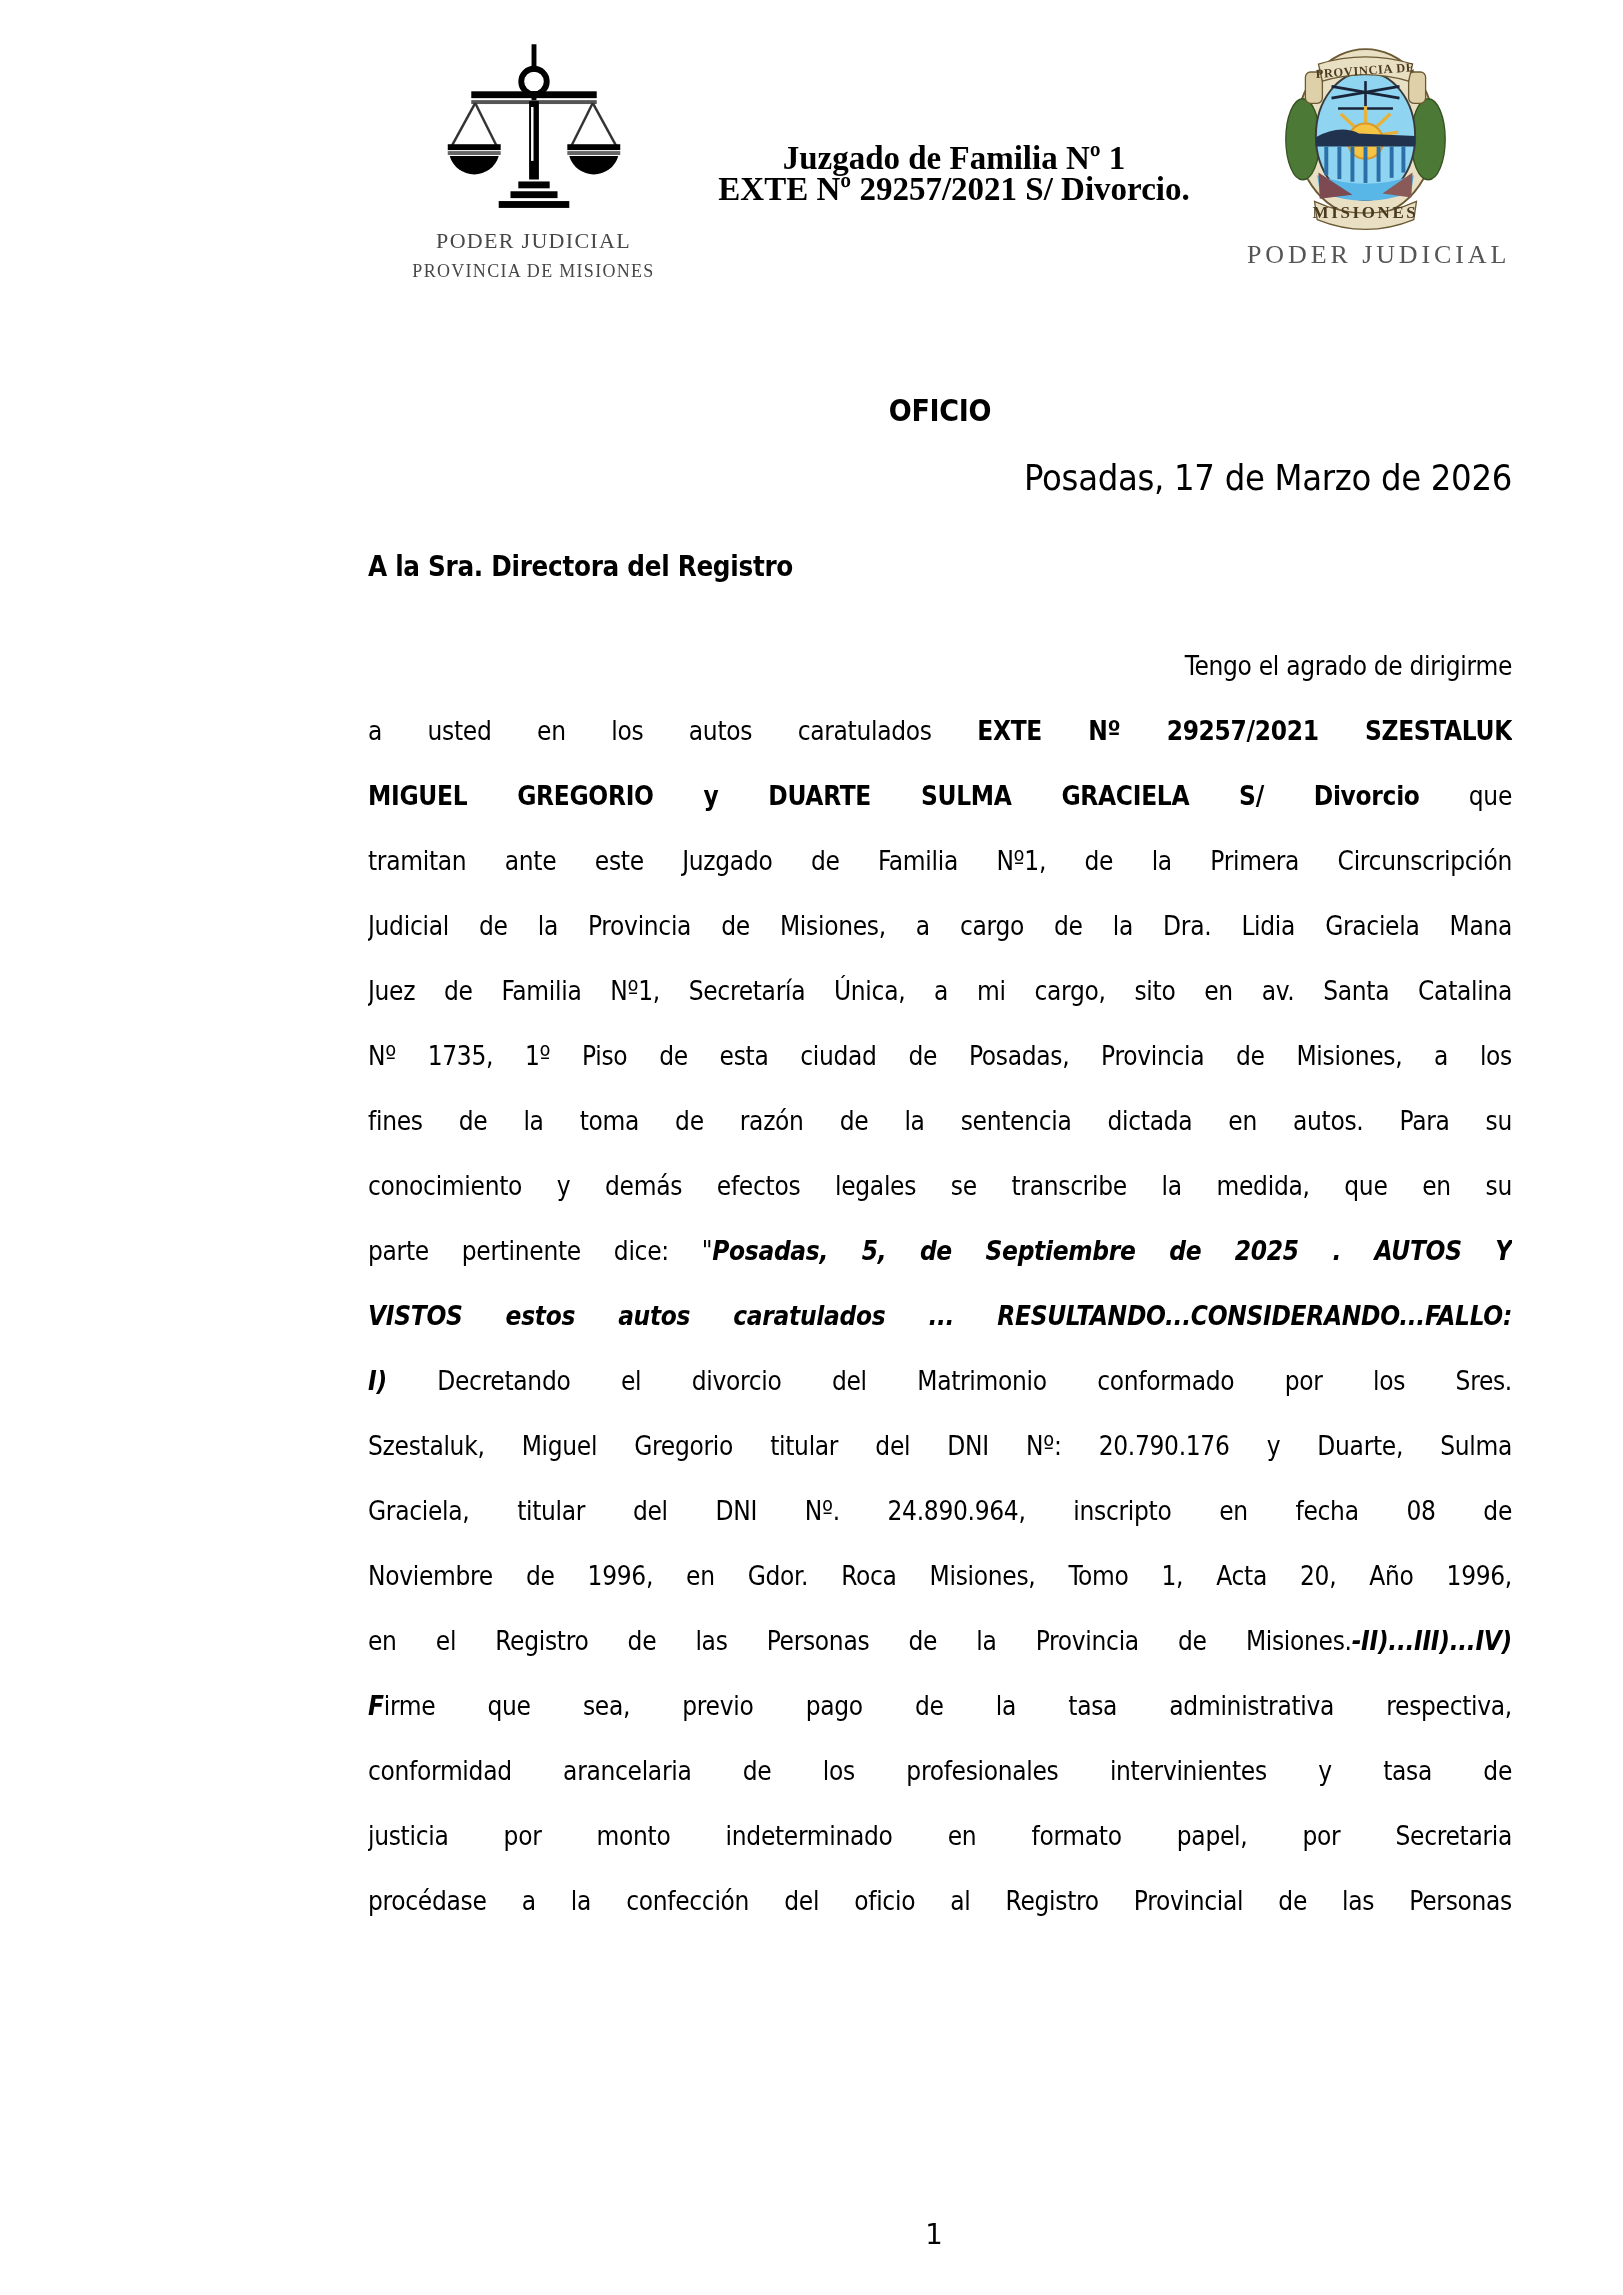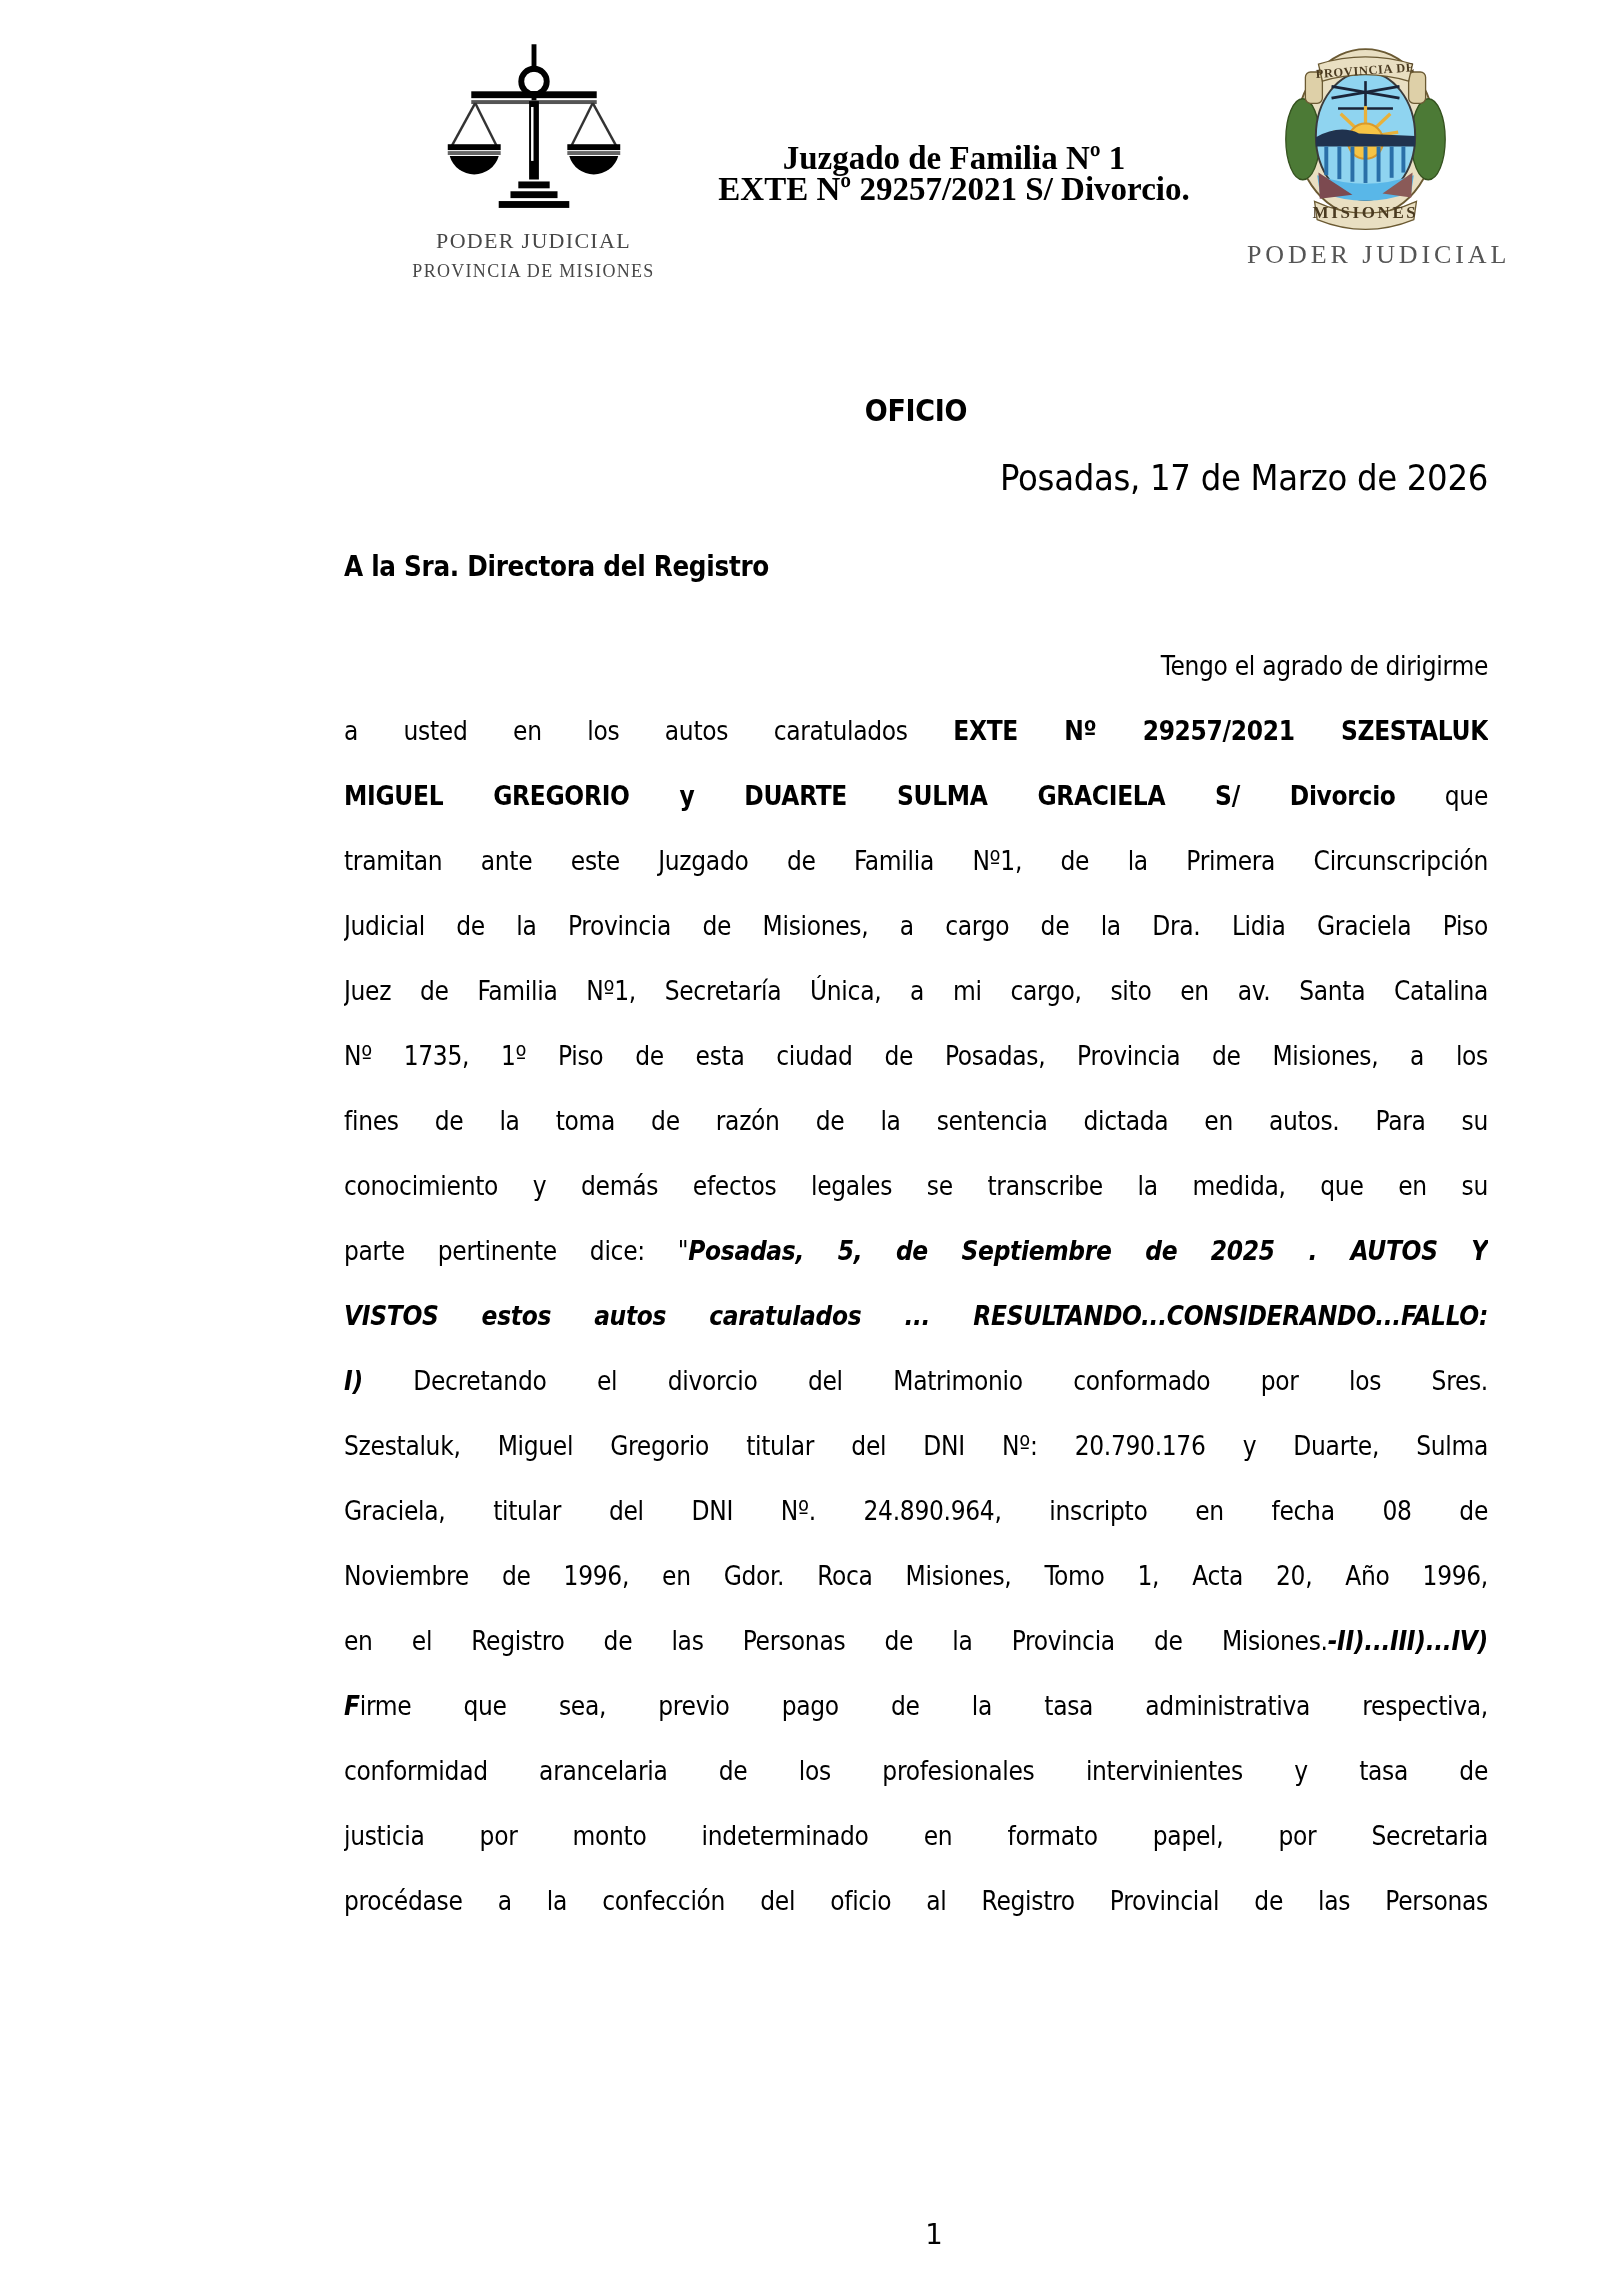--- a/index.html
+++ b/index.html
@@ -43,21 +43,21 @@
   }
   .right-logo svg{display:block;margin:0 auto;}
   .right-logo .cap1{
     font-family:"Liberation Serif",serif;
     color:#555;font-size:26px;line-height:31px;
     letter-spacing:3.9px;margin-top:5.2px;white-space:nowrap;
   }
 
   
   .textblock{
-    position:absolute;left:344px;top:393px;width:1144px;
+    position:absolute;left:368px;top:393px;width:1144px;
     font-size:26px;
     letter-spacing:-0.3px;
     font-stretch:condensed;
   }
   .doc-title{
     text-align:center;
     font-weight:bold;
     font-size:30px;line-height:36px;
   }
   .date-line{
@@ -171,21 +171,21 @@
     <div class="doc-title">OFICIO</div>
     <div class="date-line">Posadas, 17 de Marzo de 2026</div>
     <div class="recipient">
       <div class="r-line">A la Sra. Directora del Registro</div>
     </div>
     <div class="body-lines">
         <div class="line right"><span class="seg normal">Tengo el agrado de dirigirme</span></div>
         <div class="line justify"><span class="seg normal">a usted en los autos caratulados </span><span class="seg bold">EXTE Nº 29257/2021 SZESTALUK</span></div>
         <div class="line justify"><span class="seg bold">MIGUEL GREGORIO y DUARTE SULMA GRACIELA S/ Divorcio</span><span class="seg normal"> que</span></div>
         <div class="line justify"><span class="seg normal">tramitan ante este Juzgado de Familia Nº1, de la Primera Circunscripción</span></div>
-        <div class="line justify"><span class="seg normal">Judicial de la Provincia de Misiones, a cargo de la Dra. Lidia Graciela Piso</span></div>
+        <div class="line justify"><span class="seg normal">Judicial de la Provincia de Misiones, a cargo de la Dra. Lidia Graciela Mana</span></div>
         <div class="line justify"><span class="seg normal">Juez de Familia Nº1, Secretaría Única, a mi cargo, sito en av. Santa Catalina</span></div>
         <div class="line justify"><span class="seg normal">Nº 1735, 1º Piso de esta ciudad de Posadas, Provincia de Misiones, a los</span></div>
         <div class="line justify"><span class="seg normal">fines de la toma de razón de la sentencia dictada en autos. Para su</span></div>
         <div class="line justify"><span class="seg normal">conocimiento y demás efectos legales se transcribe la medida, que en su</span></div>
         <div class="line justify"><span class="seg normal">parte pertinente dice: "</span><span class="seg italic">Posadas, 5, de Septiembre de 2025 . AUTOS Y</span></div>
         <div class="line justify"><span class="seg italic">VISTOS estos autos caratulados ... RESULTANDO...CONSIDERANDO...FALLO:</span></div>
         <div class="line justify"><span class="seg italic">I)</span><span class="seg normal"> Decretando el divorcio del Matrimonio conformado por los Sres.</span></div>
         <div class="line justify"><span class="seg normal">Szestaluk, Miguel Gregorio titular del DNI Nº: 20.790.176 y Duarte, Sulma</span></div>
         <div class="line justify"><span class="seg normal">Graciela, titular del DNI Nº. 24.890.964, inscripto en fecha 08 de</span></div>
         <div class="line justify"><span class="seg normal">Noviembre de 1996, en Gdor. Roca Misiones, Tomo 1, Acta 20, Año 1996,</span></div>

